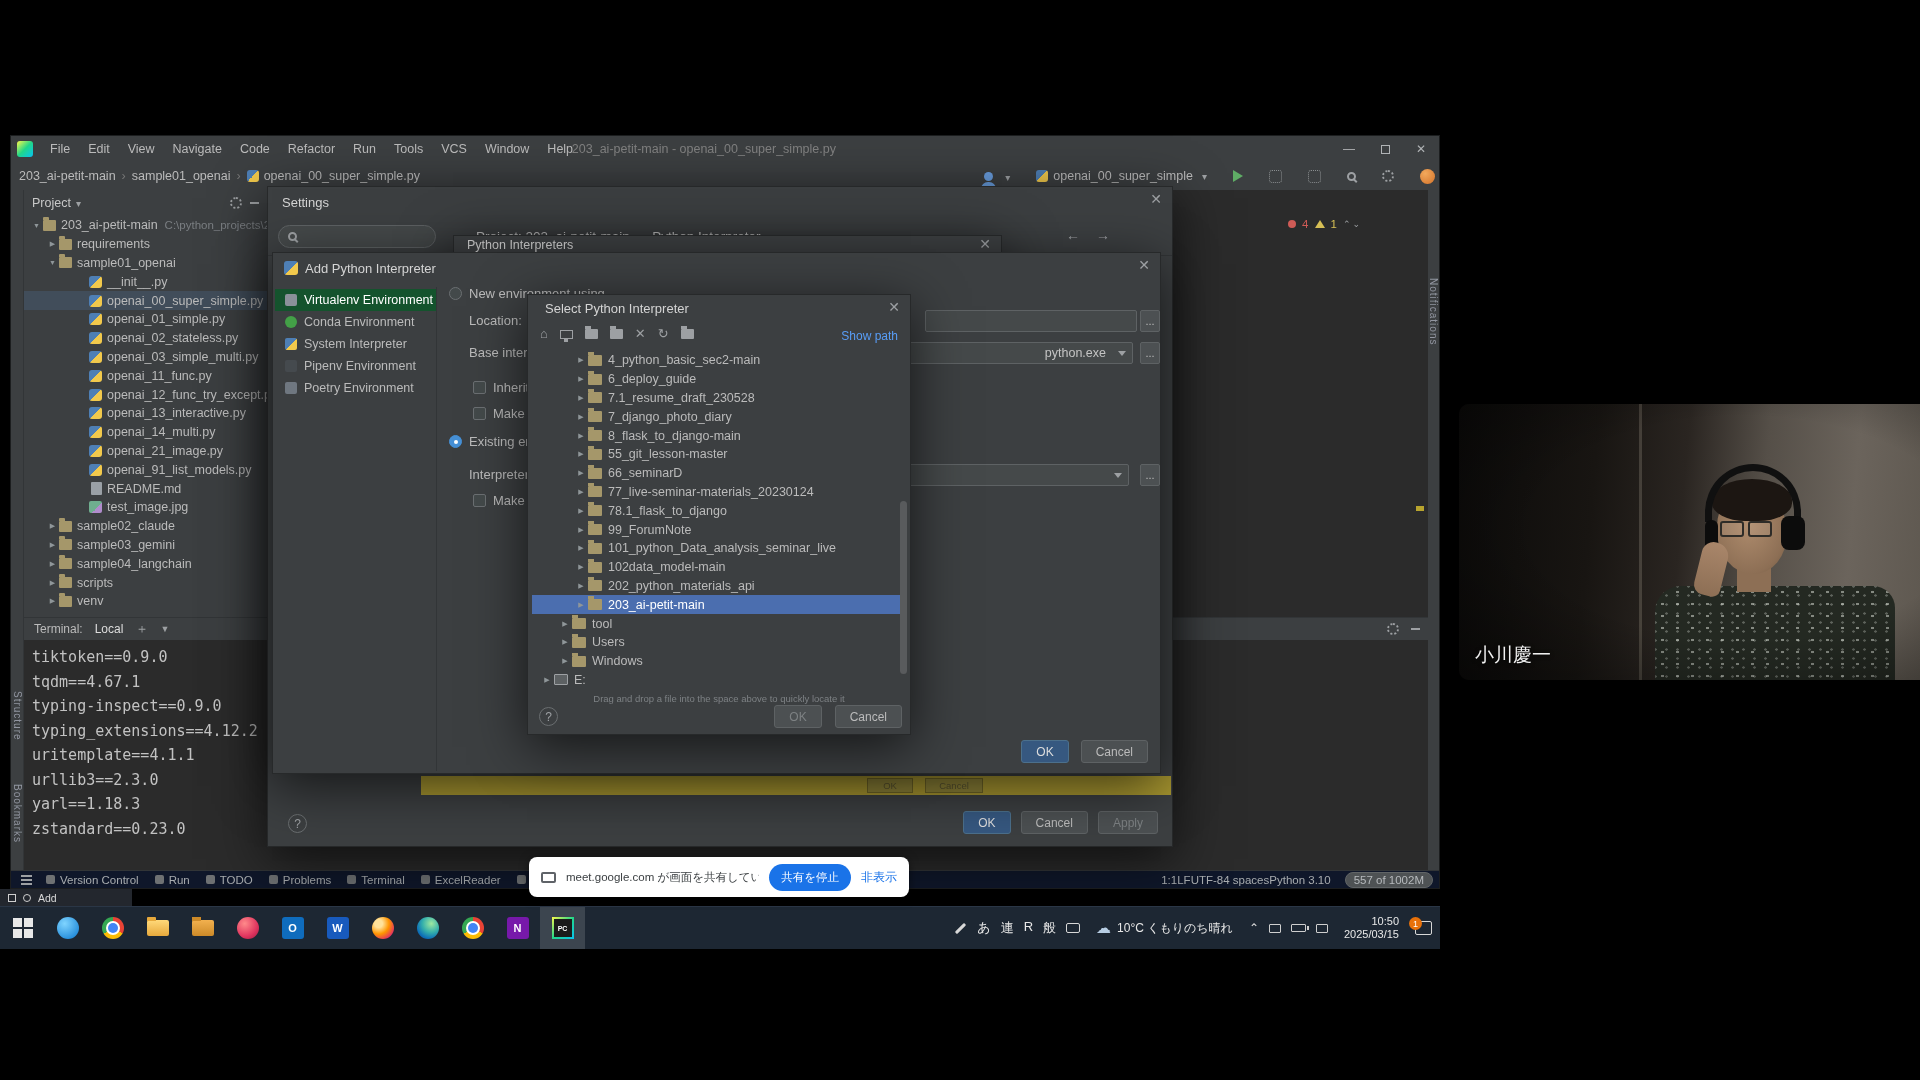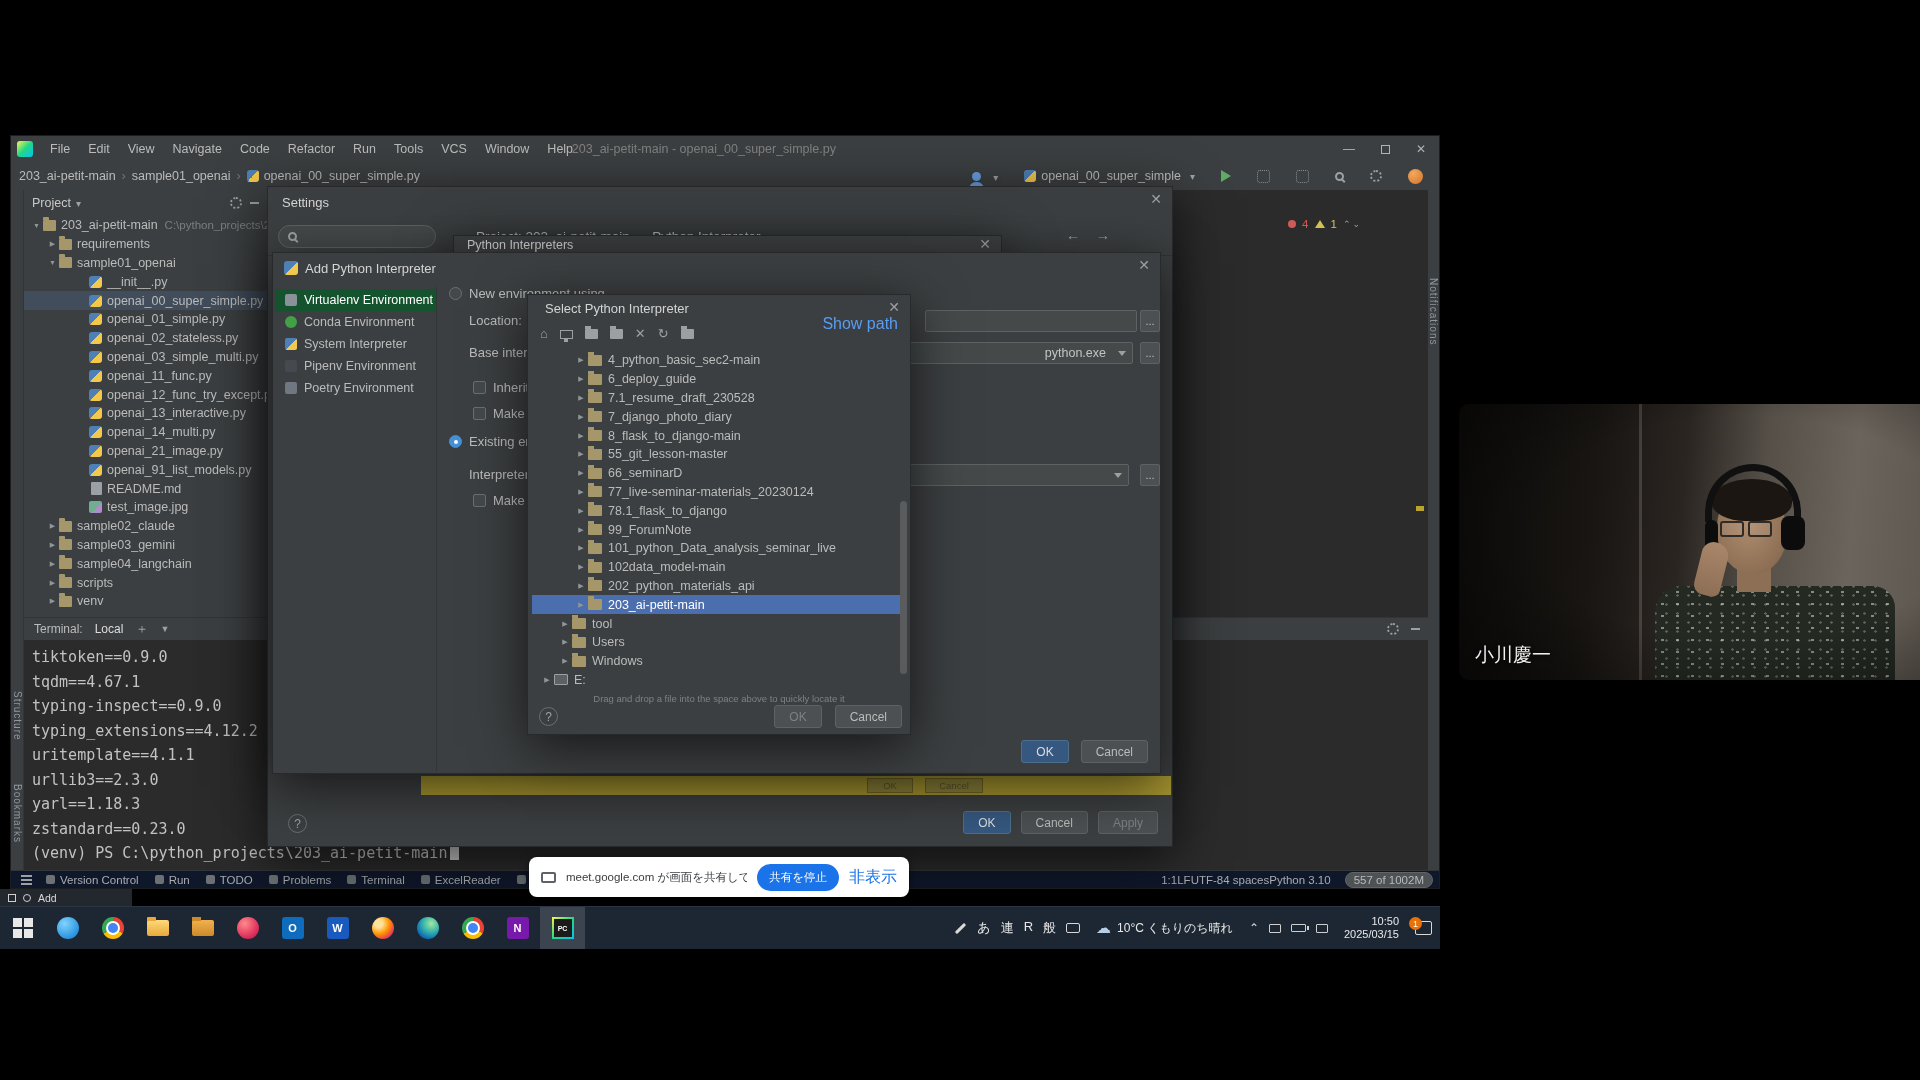--- a/index.html
+++ b/index.html
@@ -15,21 +15,21 @@
   .menus{display:flex;}
   .menus .menu-item{padding:0 9px;line-height:26px;color:#bbb;font-size:12.5px;cursor:default;}
   .win-title{position:absolute;left:50%;transform:translateX(-58%);color:#808080;font-size:12.5px;white-space:nowrap;}
   .win-controls{position:absolute;right:0;top:0;display:flex;height:26px;}
   .win-btn{width:36px;display:flex;align-items:center;justify-content:center;color:#b0b3b5;font-size:12px;}
   .ic-max{width:9px;height:9px;border:1.5px solid #b0b3b5;}
   
   .navbar{position:absolute;left:0;top:26px;width:100%;height:28px;display:flex;align-items:center;padding:0 8px;}
   .crumb{color:#bbb;font-size:12.5px;white-space:nowrap;}
   .crumb-sep::after{content:"›";color:#777;margin:0 6px;}
-  .nav-right{position:absolute;right:16px;display:flex;align-items:center;gap:26px;text-align:center;}
+  .nav-right{position:absolute;right:4px;display:flex;align-items:center;gap:26px;text-align:center;}
   .icon-person{width:9px;height:9px;border-radius:50%;background:#6a9fe0;position:relative;margin-right:8px;}
   .icon-person::after{content:"";position:absolute;left:-3px;top:10px;width:15px;height:7px;border-radius:7px 7px 0 0;background:#6a9fe0;}
   .dd-caret::after{content:"▾";color:#9da0a3;font-size:10px;margin-left:4px;}
   .runcfg{display:flex;align-items:center;gap:5px;color:#bbb;font-size:12.5px;}
   .icon-pyfile{width:12px;height:12px;border-radius:3px;background:linear-gradient(135deg,#4e7fb5 50%,#f2c94c 50%);}
   .icon-play{width:0;height:0;border-left:10px solid #5fad65;border-top:6px solid transparent;border-bottom:6px solid transparent;}
   .icon-soft{width:13px;height:13px;border:1.5px dotted #8a8e90;border-radius:3px;}
   .icon-search{width:9px;height:9px;border:2px solid #9da0a3;border-radius:50%;position:relative;}
   .icon-search::after{content:"";position:absolute;width:2px;height:5px;background:#9da0a3;right:-2px;bottom:-4px;transform:rotate(-45deg);}
   .icon-gear{width:12px;height:12px;border:2px dotted #9da0a3;border-radius:50%;}
@@ -143,21 +143,21 @@
   .add-buttons{position:absolute;right:12px;bottom:10px;display:flex;gap:12px;}
   
   #seldlg{left:527px;top:294px;width:384px;height:441px;z-index:13;}
   #seldlg .dlg-title{position:absolute;left:17px;top:6px;}
   .sel-toolbar{position:absolute;left:12px;top:32px;display:flex;gap:12px;align-items:center;color:#9da0a3;}
   .ti{font-size:13px;line-height:14px;}
   .ti-monitor{width:13px;height:9px;border:1.5px solid #9da0a3;position:relative;}
   .ti-monitor::after{content:"";position:absolute;left:3px;bottom:-4px;width:4px;height:3px;background:#9da0a3;}
   .ti-folder{width:13px;height:10px;background:#9da0a3;border-radius:1px;position:relative;}
   .ti-folder::before{content:"";position:absolute;left:0;top:-3px;width:6px;height:3px;background:#9da0a3;}
-  .show-path{position:absolute;right:12px;top:20px;color:#589df6;font-size:16px;}
+  .show-path{position:absolute;right:12px;top:34px;color:#589df6;font-size:12px;}
   .flist{position:absolute;left:4px;top:56px;width:370px;height:340px;overflow:hidden;font-size:12.5px;}
   .frow{height:18.8px;display:flex;align-items:center;white-space:nowrap;}
   .frow.selected{background:#4b6eaf;color:#fff;}
   .fchev{width:14px;font-size:7px;color:#8f9699;text-align:center;flex:0 0 14px;}
   .ficon{flex:0 0 14px;height:11px;margin-right:6px;background:#a5976a;border-radius:1px;position:relative;}
   .ficon::before{content:"";position:absolute;left:0;top:-3px;width:6px;height:3px;background:#a5976a;}
   .f-drive .ficon{background:#5d6163;border:1px solid #9da0a3;}
   .f-drive .ficon::before{display:none;}
   .flist .find0{padding-left:8px;}
   .flist .find1{padding-left:26px;}
@@ -166,21 +166,21 @@
   .sel-hint{position:absolute;left:0;top:398px;width:100%;text-align:center;font-size:9.5px;color:#7d8184;}
   #seldlg .help-circle{position:absolute;left:11px;top:412px;}
   .sel-buttons{position:absolute;right:8px;top:410px;display:flex;gap:13px;}
 
   
   #meetbar{position:absolute;left:529px;top:857px;width:380px;height:40px;background:#fff;border-radius:8px;z-index:30;
     box-shadow:0 2px 10px rgba(0,0,0,.5);display:flex;align-items:center;padding:0 12px;gap:10px;}
   .mb-ico{width:15px;height:11px;border:2px solid #5f6368;border-radius:2px;flex:0 0 15px;}
   .mb-text{font-size:11.5px;color:#3c4043;white-space:nowrap;overflow:hidden;}
   .mb-stop{background:#1a73e8;color:#fff;font-size:11.5px;border-radius:14px;padding:6px 12px;white-space:nowrap;}
-  .mb-hide{color:#1a73e8;font-size:16px;white-space:nowrap;}
+  .mb-hide{color:#1a73e8;font-size:12px;white-space:nowrap;}
 
   
   #addstrip{position:absolute;left:0;top:889px;width:132px;height:17px;background:#23272e;z-index:8;
     display:flex;align-items:center;gap:7px;padding:0 8px;color:#d8d8d8;font-size:10.5px;}
   .as-sq{width:8px;height:8px;border:1.5px solid #cfcfcf;}
   .as-ci{width:8px;height:8px;border:1.5px solid #cfcfcf;border-radius:50%;}
 
   
   #taskbar{position:absolute;left:0;top:906px;width:1440px;height:43px;background:#1d2733;border-top:1px solid #2a3646;z-index:20;}
   .tb-apps{display:flex;height:100%;}
@@ -487,21 +487,20 @@
     <div class="term-body">
 
     <div class="term-line">tiktoken==0.9.0</div>
         <div class="term-line">tqdm==4.67.1</div>
         <div class="term-line">typing-inspect==0.9.0</div>
         <div class="term-line">typing_extensions==4.12.2</div>
         <div class="term-line">uritemplate==4.1.1</div>
         <div class="term-line">urllib3==2.3.0</div>
         <div class="term-line">yarl==1.18.3</div>
         <div class="term-line">zstandard==0.23.0</div>
-        <div class="term-line cursor">(venv) PS C:\python_projects\203_ai-petit-main</div>
       </div>
   </div>
 
   <div id="statusbar">
     <span class="sb-burger"></span>
     <div class="sb-left">
 
         <span class="sb-item">
           <span class="sb-ico"></span>
           <span>Version Control</span>

